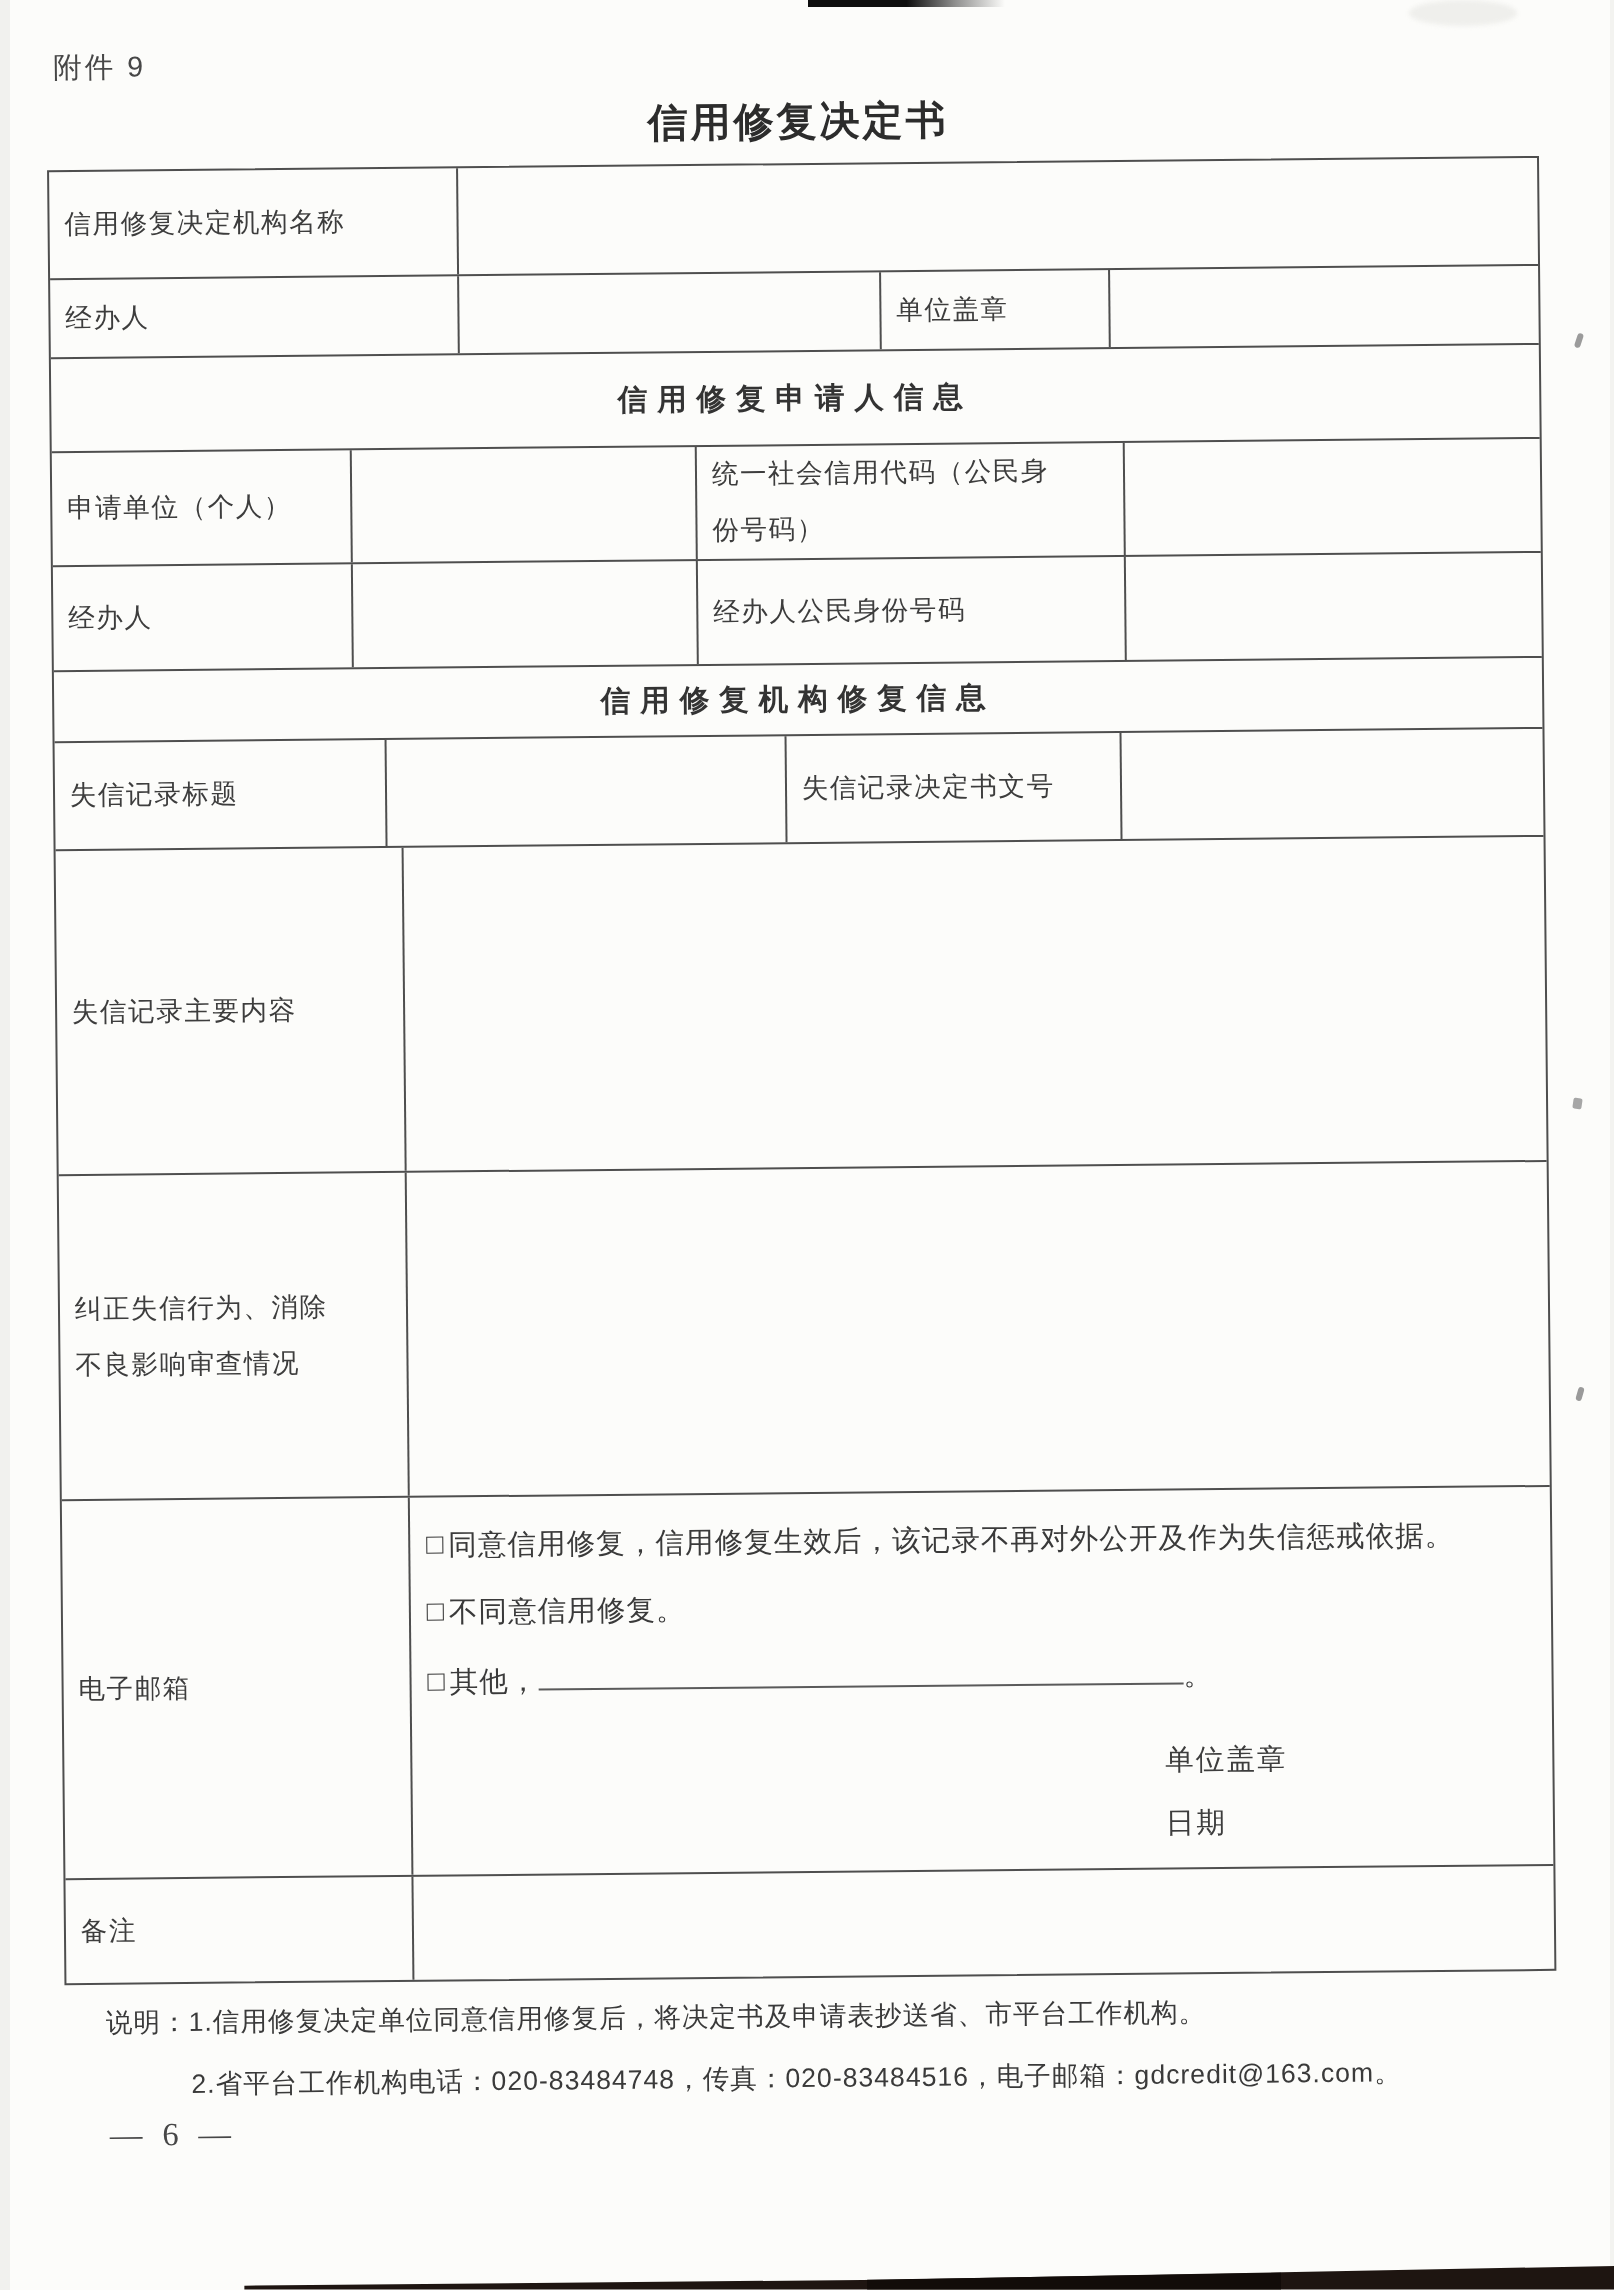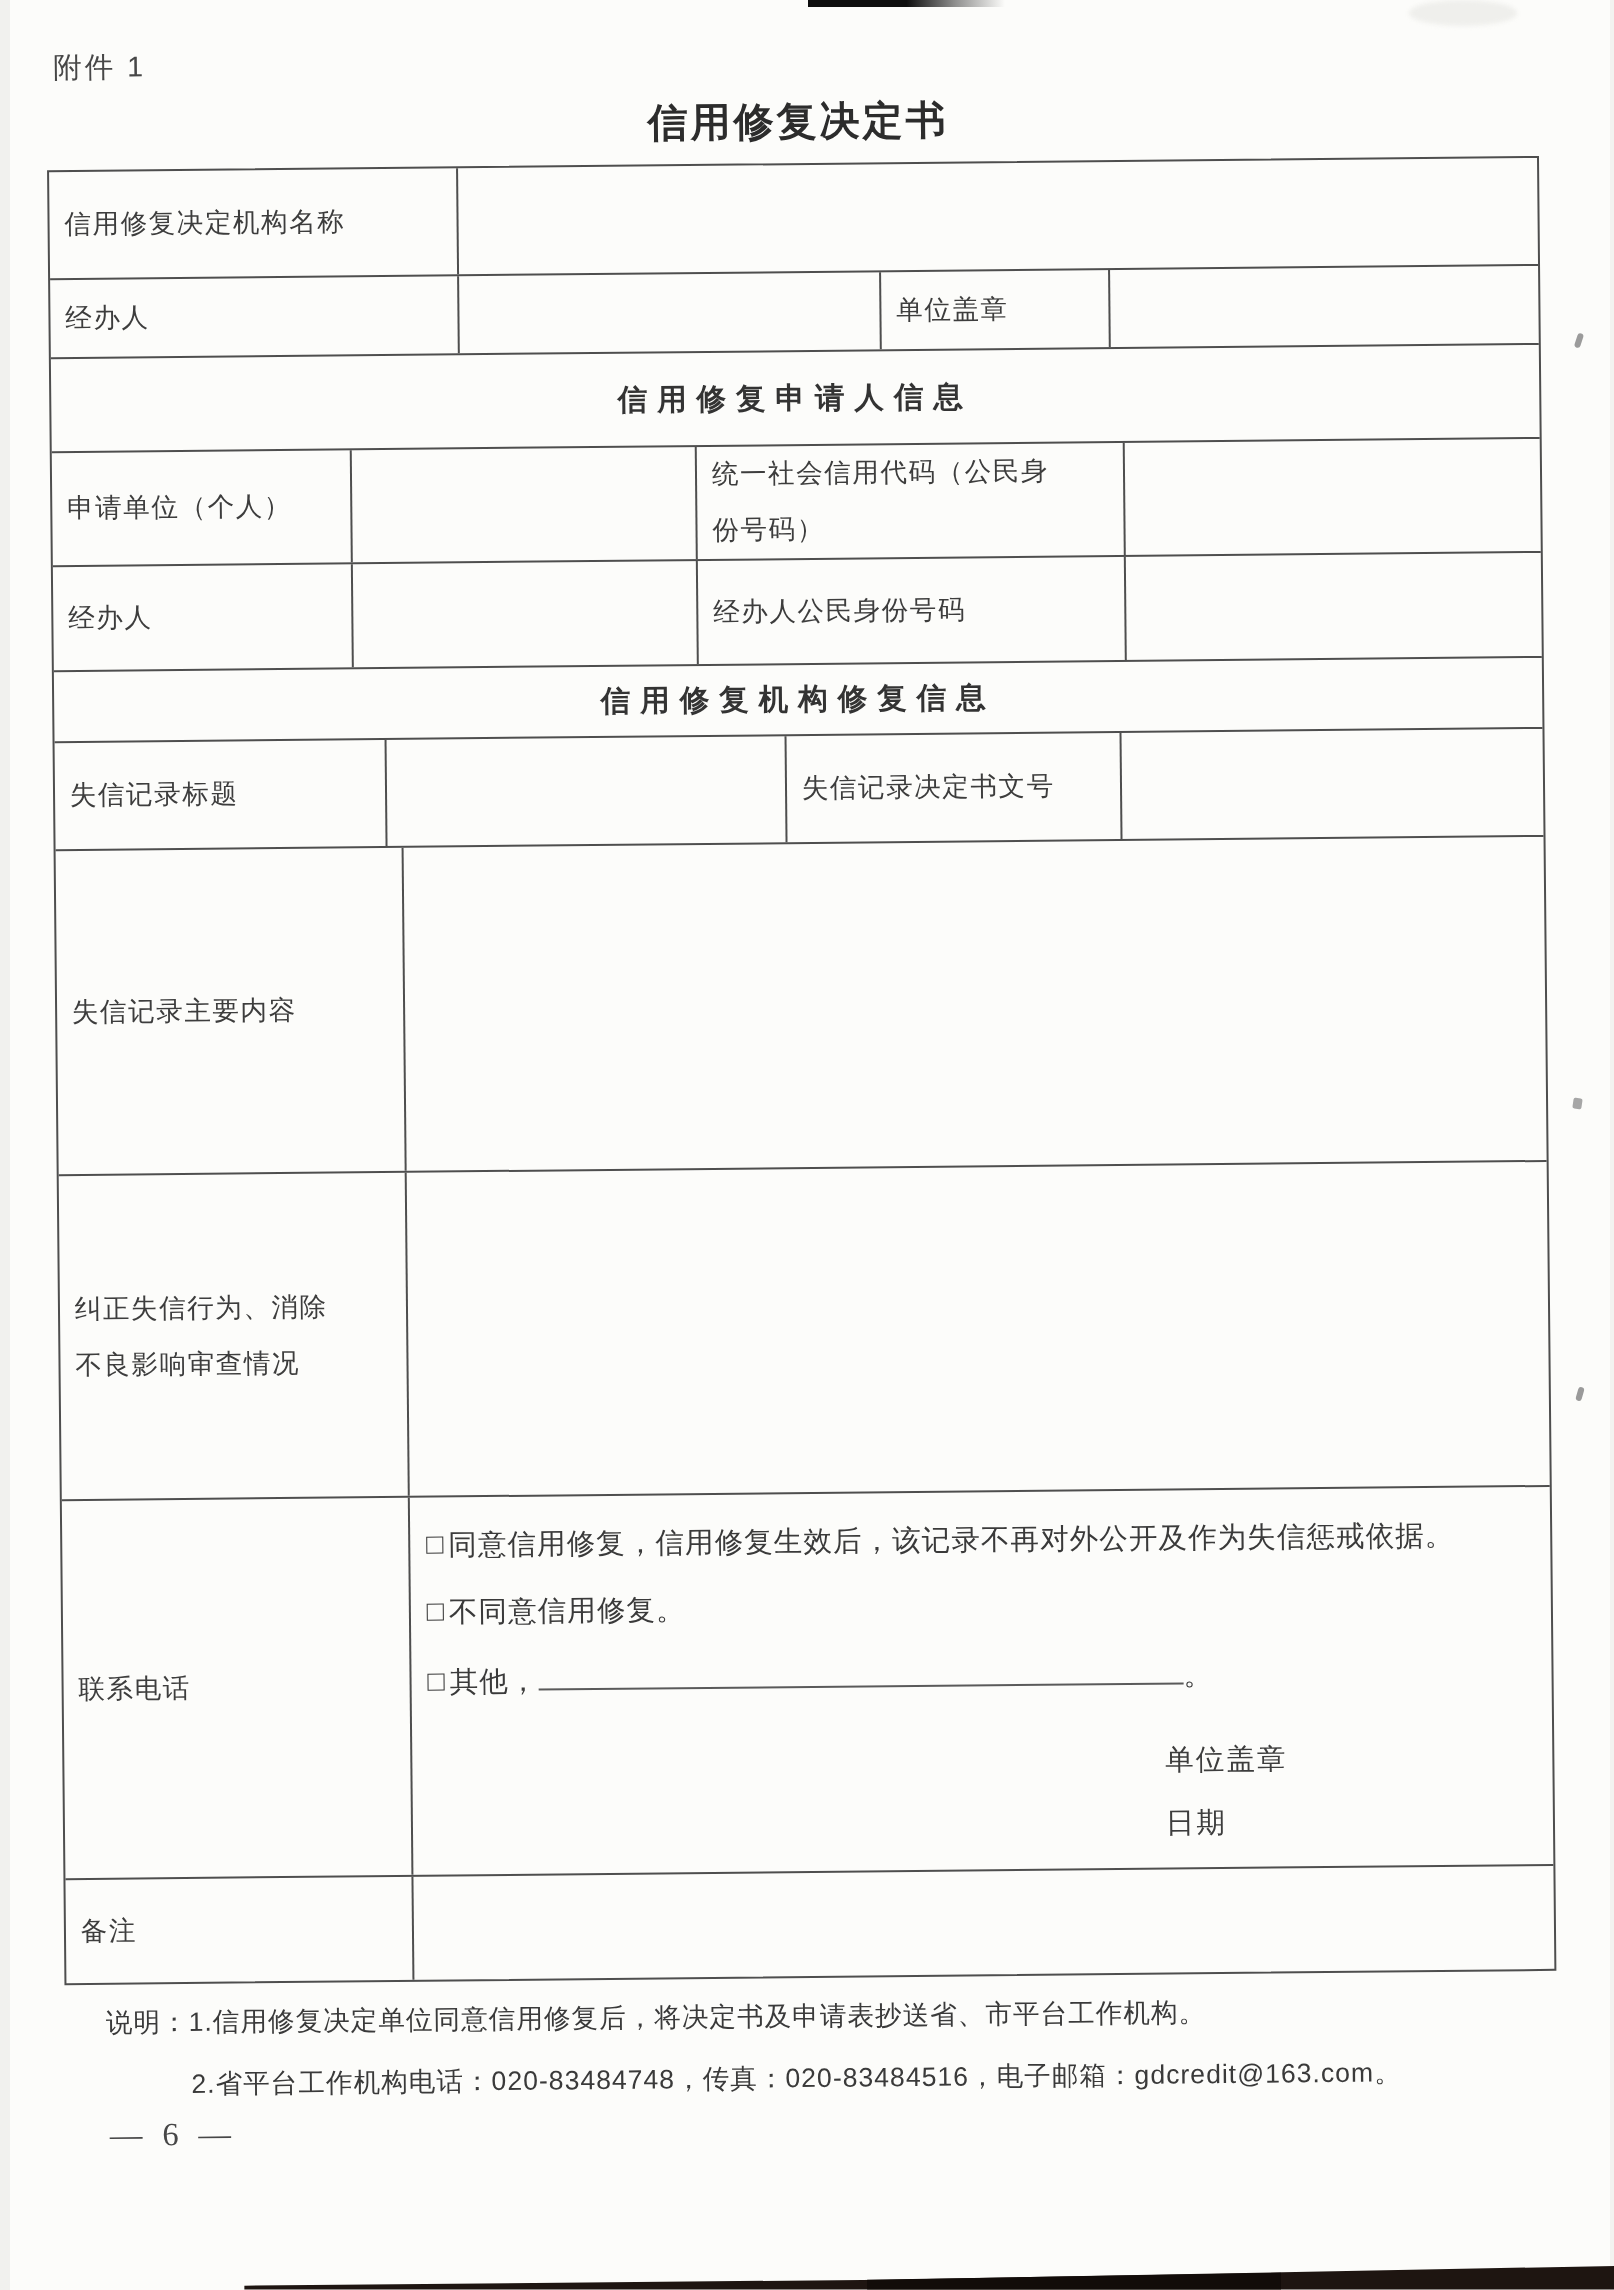--- a/index.html
+++ b/index.html
@@ -116,21 +116,21 @@
 
 <div class="page">
 
   <div class="edge-left"></div>
   <div class="edge-right"></div>
   <div class="smudge-top-right"></div>
   <div class="artifact-top-bar"></div>
 
   <div class="content">
 
-    <div class="attachment">附件 1</div>
+    <div class="attachment">附件 9</div>
     <div class="doc-title">信用修复决定书</div>
 
     <div class="form-table">
 
       <div class="row" style="height:108px">
         <div class="cell w415">
           <span>信用修复决定机构名称</span>
         </div>
         <div class="cell value last"></div>
       </div>
@@ -202,21 +202,21 @@
           <span class="two-line">
             <span>纠正失信行为、消除</span><br>
             <span>不良影响审查情况</span>
           </span>
         </div>
         <div class="cell value last"></div>
       </div>
 
       <div class="row" style="height:379px">
         <div class="cell w353">
-          <span>联系电话</span>
+          <span>电子邮箱</span>
         </div>
         <div class="cell decision-cell">
           <div class="opt">
             <span class="box">□</span><span>同意信用修复，信用修复生效后，该记录不再对外公开及作为失信惩戒依据。</span>
           </div>
           <div class="opt">
             <span class="box">□</span><span>不同意信用修复。</span>
           </div>
           <div class="opt other-line">
             <span class="box">□</span><span>其他，</span><span class="blank"></span><span>。</span>

